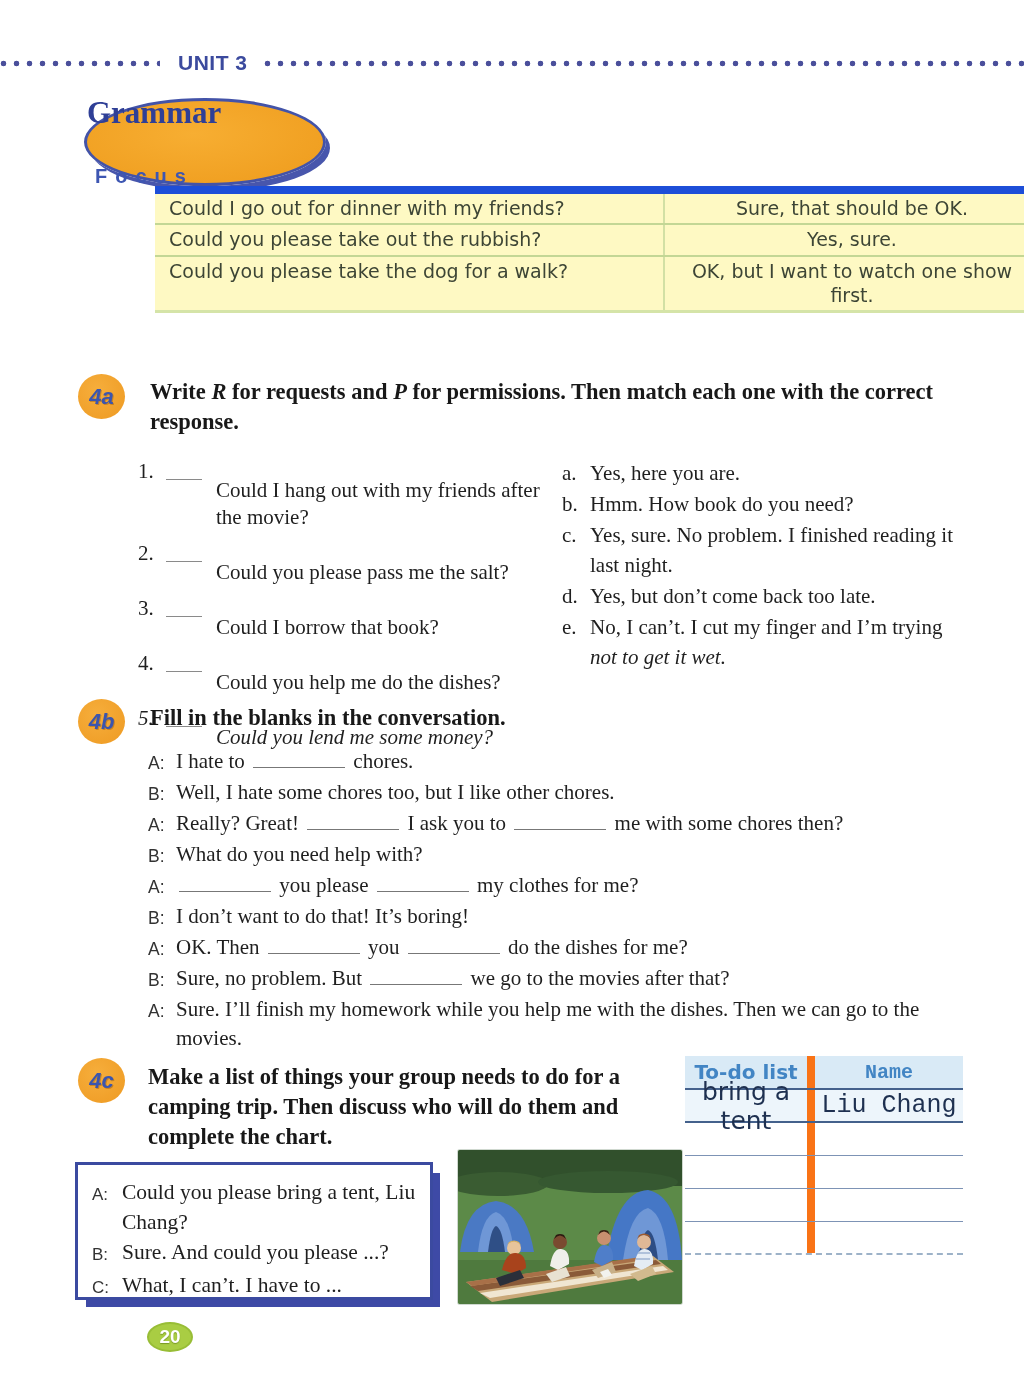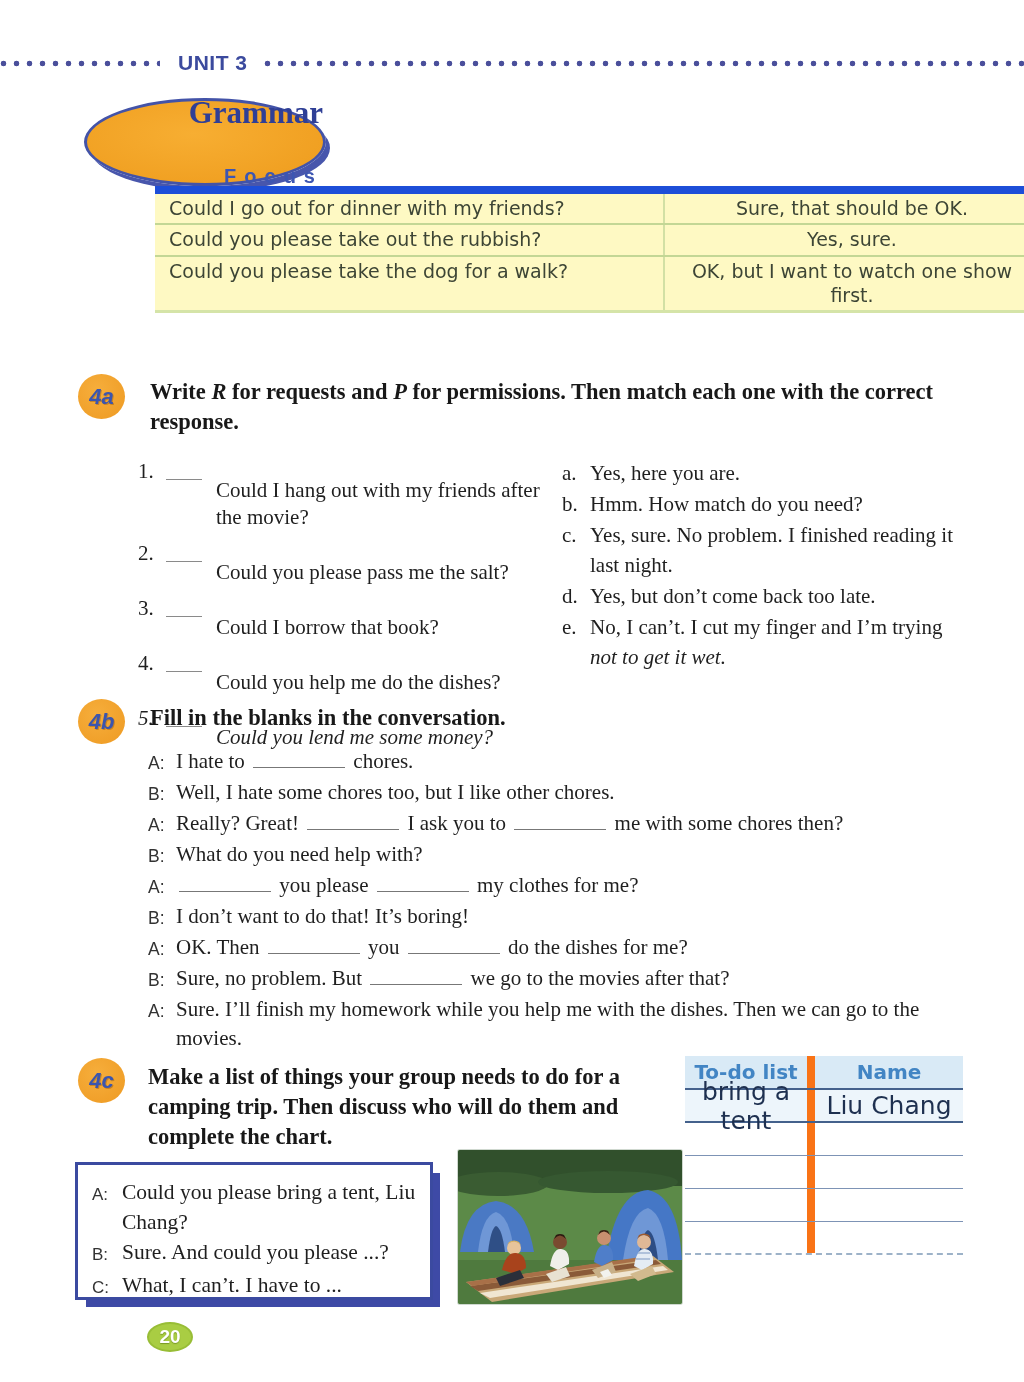--- a/index.html
+++ b/index.html
@@ -16,21 +16,21 @@
   .dots-left { width:160px; }
   .dots-right { flex:1; }
   .unit-label { font-family:"Liberation Sans", sans-serif; font-weight:bold; font-size:21px; color:#3b4a9e; margin:0 16px 0 18px; letter-spacing:0.5px; }
 
   
   .gf-oval {
     position:absolute; left:84px; top:98px; width:242px; height:88px;
     border-radius:50%; border:3px solid #4353a8;
     background:radial-gradient(ellipse at 45% 40%, #f7ae32, #ee9b1c);
     box-shadow:5px 6px 0 -1px #4856ac;
-    display:flex; flex-direction:column; align-items:flex-end; justify-content:center;gap:35px;
+    display:flex; flex-direction:column; align-items:flex-start; justify-content:center;gap:35px;
   }
   .gf-title { font-family:"Liberation Serif", serif; font-weight:bold; font-size:31px; color:#2f3f96; line-height:1; }
   .gf-sub { font-family:"Liberation Sans", sans-serif; font-weight:bold; font-size:20px; color:#3d56b2; letter-spacing:8px; margin-top:2px; text-indent:8px; }
 
   
   .gtable {
     position:absolute; left:155px; top:186px; width:878px;
     background:#fef9c3; border-top:8px solid #1d4ed8;
     font-family:"DejaVu Sans", sans-serif; font-size:19px; color:#3d4535; line-height:1.28;
   }
@@ -73,21 +73,21 @@
   .q-blank, .blank { background:transparent; }
 
   
   .todo { position:absolute; left:685px; top:1056px; width:278px; font-family:"DejaVu Sans", sans-serif; }
   .todo-row { display:flex; align-items:center; text-align:center; }
   .todo-head { height:34px; background:#d9eaf6; border-bottom:2px solid #44618c; color:#4285c4; font-weight:bold; font-size:20px; }
   .todo-first { height:33px; background:#edf5fb; border-bottom:2px solid #44618c; color:#1e3050; font-size:25px; }
   .todo-empty { height:33px; border-bottom:1.6px solid #7d93b5; }
   .todo-empty.last { border-bottom:2px dashed #9db2c8; }
   .td-left { width:130px; flex:none; border-right:8px solid #f97316; align-self:stretch; display:flex; align-items:center; justify-content:center; }
-  .td-right { flex:1; align-self:stretch; display:flex; align-items:center; justify-content:center; }
+  .td-right { flex:1; align-self:stretch; display:flex; align-items:center; justify-content:center;font-family:Liberation Mono, monospace; }
 
   
   .dialog {
     position:absolute; left:75px; top:1162px; width:358px; height:138px;
     background:#fff; border:3px solid #3b4aa0; box-shadow:9px 9px 0 -2px #3e4aa6;
     padding:12px 8px 8px 14px; font-size:21.5px; color:#1f1f1f;
   }
   .dlg-line { display:flex; line-height:30px; }
   .dlg-label { flex:none; width:30px; font-family:"Liberation Sans", sans-serif; font-size:17px; color:#333; padding-top:3px; }
   .dlg-text { flex:1; }
@@ -168,21 +168,21 @@
           <span class="q-text">Could you lend me some money?</span>
         </div>
       </div>
     <div class="r-col">
         <div class="r-item">
           <span class="r-letter">a.</span>
           <span class="r-text">Yes, here you are.</span>
         </div>
         <div class="r-item">
           <span class="r-letter">b.</span>
-          <span class="r-text">Hmm. How match do you need?</span>
+          <span class="r-text">Hmm. How book do you need?</span>
         </div>
         <div class="r-item">
           <span class="r-letter">c.</span>
           <span class="r-text">Yes, sure. No problem. I finished reading it last night.</span>
         </div>
         <div class="r-item">
           <span class="r-letter">d.</span>
           <span class="r-text">Yes, but don’t come back too late.</span>
         </div>
         <div class="r-item">

